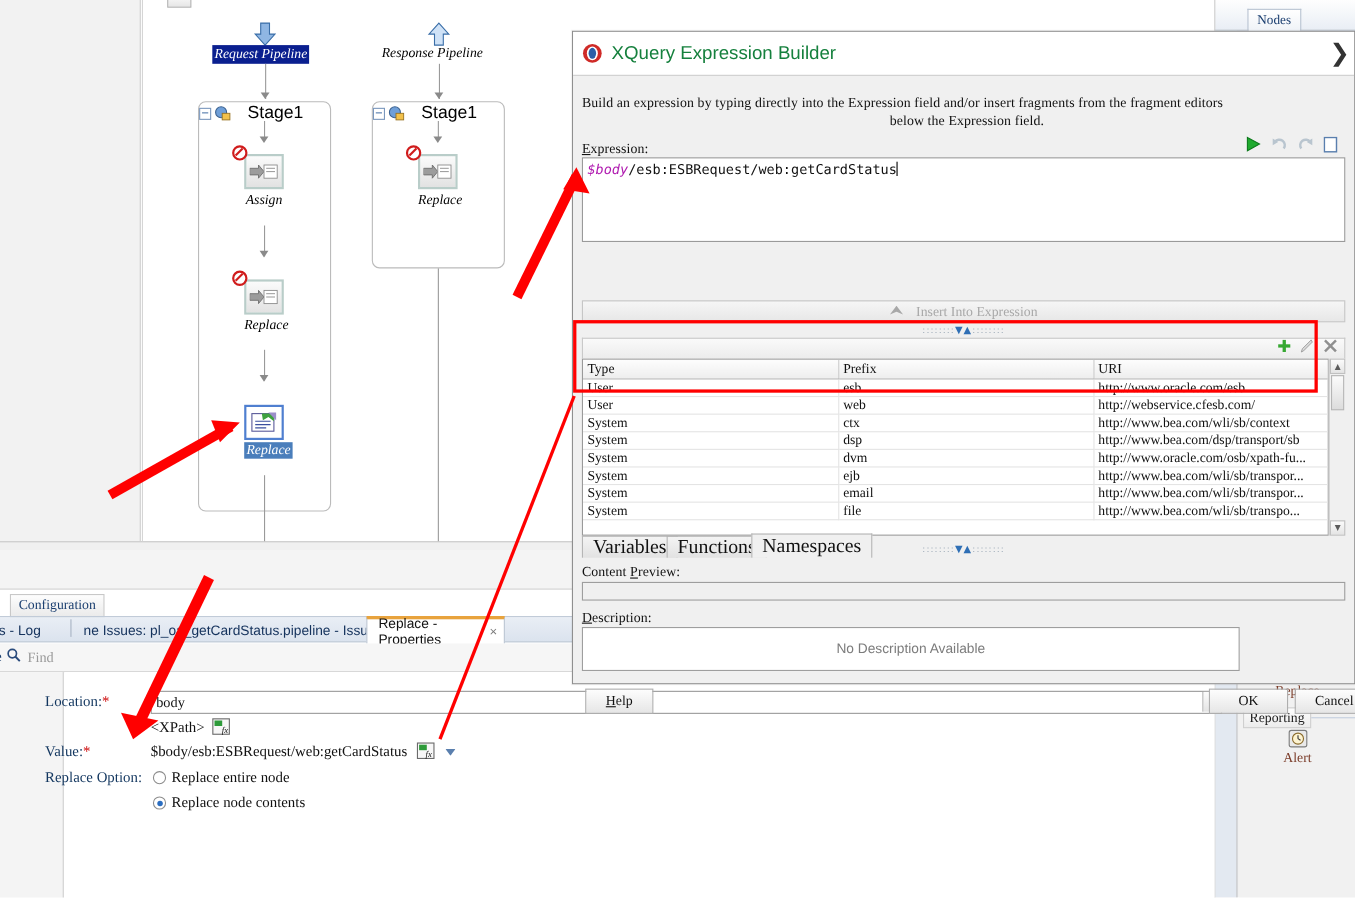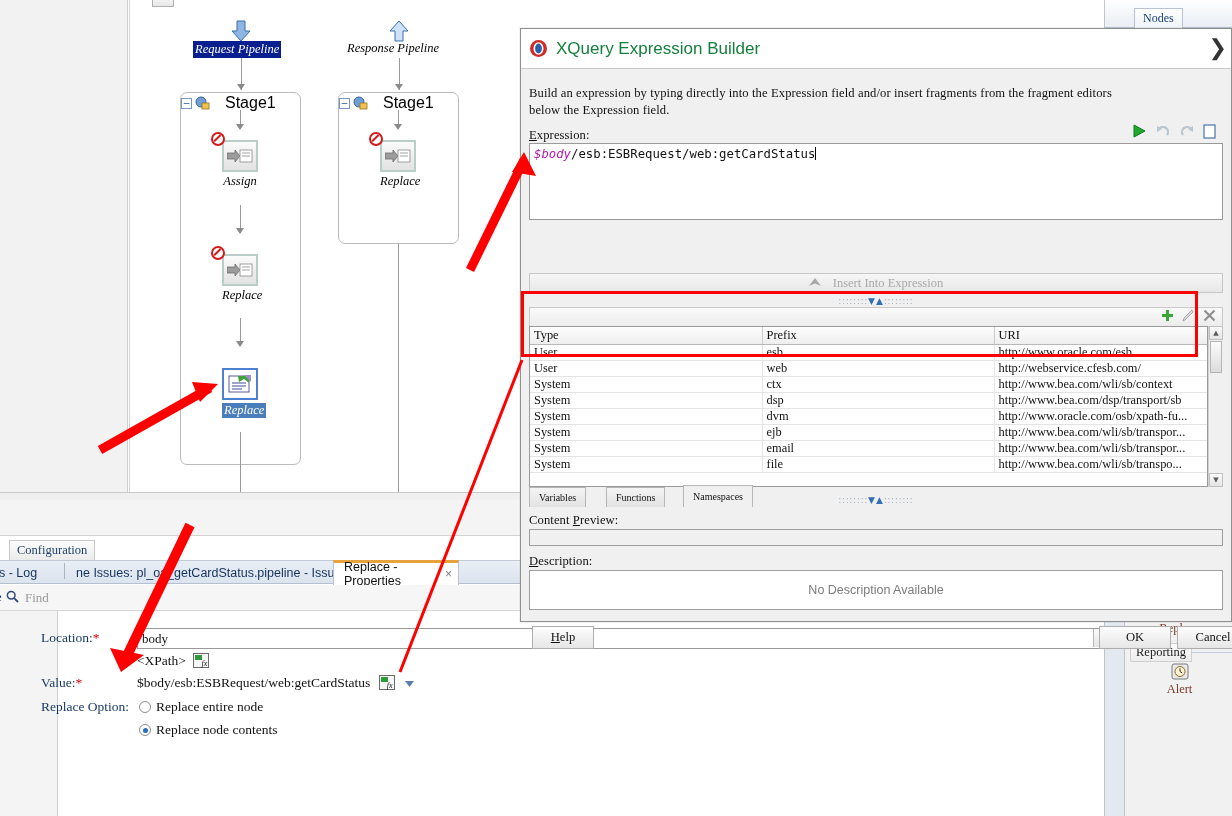--- a/index.html
+++ b/index.html
@@ -320,21 +320,21 @@
     background: linear-gradient(#fbfbfb,#dcdcdc); border: 1px solid #b5b5b5;
   }
   .vscroll .sbtn {
     position: absolute; left: 0; width: 14px; height: 14px;
     background: linear-gradient(#fbfbfb,#e4e4e4); border: 1px solid #c0c0c0;
     display:flex; align-items:center; justify-content:center;
     font-size: 7px; color: #5b5b5b; font-family:"DejaVu Sans",sans-serif;
   }
   .dlg-tab {
     position: absolute; height: 20px; padding: 0 9px;
-    font-family: "Liberation Serif", serif; font-size: 10px; color: #111;
+    font-family: "Liberation Serif", serif; font-size: 18px; color: #111;
     display: flex; align-items: center;
     background: linear-gradient(#f4f4f4,#e2e2e2);
     border: 1px solid #b6b6b6; border-bottom: none;
   }
   .dlg-tab.active {
     background: #f0f0f0; border-bottom: 1px solid #f0f0f0; height: 22px; top: 446px;
   }
   .flat-field {
     position: absolute; background: #f0f0f0; border: 1px solid #9e9e9e;
   }
@@ -605,21 +605,21 @@
           <ellipse cx="9.5" cy="9.5" rx="3.4" ry="5" fill="#2b5fa8"></ellipse>
         </svg>
       </span>
       <span class="dlg-title">XQuery Expression Builder</span>
     </div>
     <div class="dlg-close">❯</div>
 
     <div class="dlg-body">
 
       <div class="dlg-text" style="left:8px; top:17px; width:700px;">Build an expression by typing directly into the Expression field and/or insert fragments from the fragment editors</div>
-      <div class="dlg-text" style="left:8px; top:34px; width:700px;">below the Expression field.</div>
+      <div class="dlg-text" style="left:8px; top:34px; width:700px;text-align:center;">below the Expression field.</div>
 
       <div class="dlg-text" style="left:8px; top:59px;"><span class="uline">E</span>xpression:</div>
 
       <div style="position:absolute; right:14px; top:54px; display:flex; gap:8px; align-items:center;">
         <span>
           <svg width="16" height="16" viewBox="0 0 16 16">
               <polygon points="3,2 14,8 3,14" fill="#1faa2e" stroke="#0d7a1c" stroke-width="1"></polygon>
             </svg>
         </span>
         <span>
@@ -752,21 +752,21 @@
       </div>
 
       <div class="dlg-text" style="left:8px; top:444px;">
         <span>Content </span><span class="uline">P</span><span>review:</span>
       </div>
       <div class="flat-field" style="left:8px; top:460px; width:694px; height:17px;"></div>
 
       <div class="dlg-text" style="left:8px; top:485px;">
         <span class="uline">D</span><span>escription:</span>
       </div>
-      <div class="desc-field" style="left:8px; top:501px; width:694px; height:40px;">
+      <div class="desc-field" style="left:8px; top:501px; width:598px; height:40px;">
         <span>No Description Available</span>
       </div>
 
       <div class="dlg-btn" style="left:11px; top:557px; width:62px;">
         <span><span class="uline">H</span>elp</span>
       </div>
       <div class="dlg-btn" style="left:578px; top:557px; width:72px;">OK</div>
       <div class="dlg-btn" style="left:656px; top:557px; width:72px;">Cancel</div>
     </div>
   </div>

